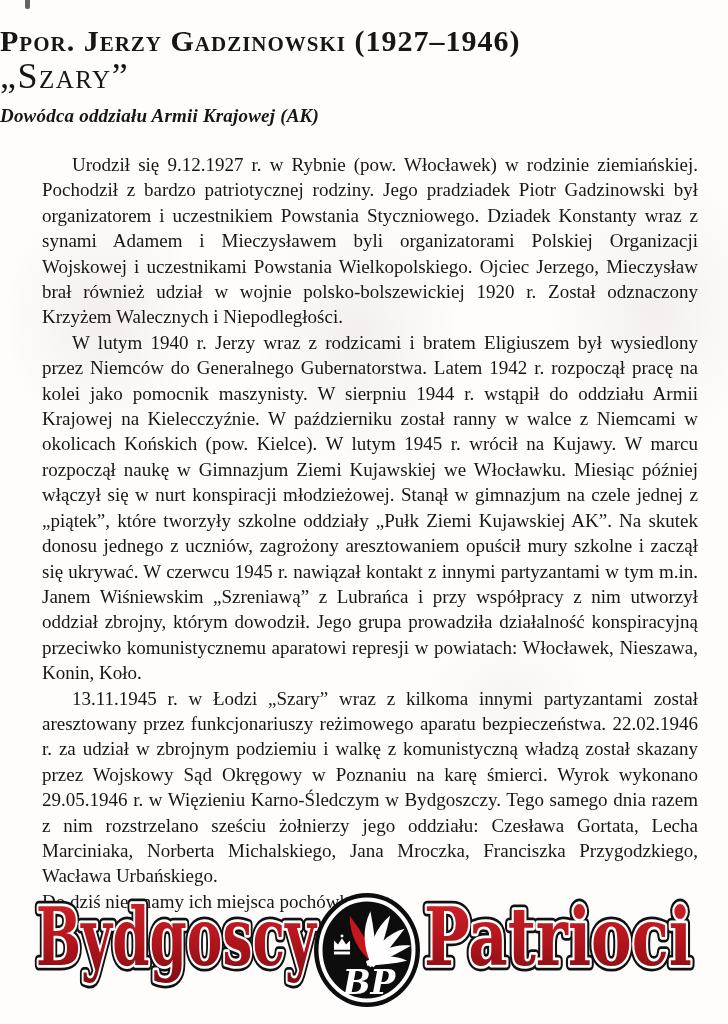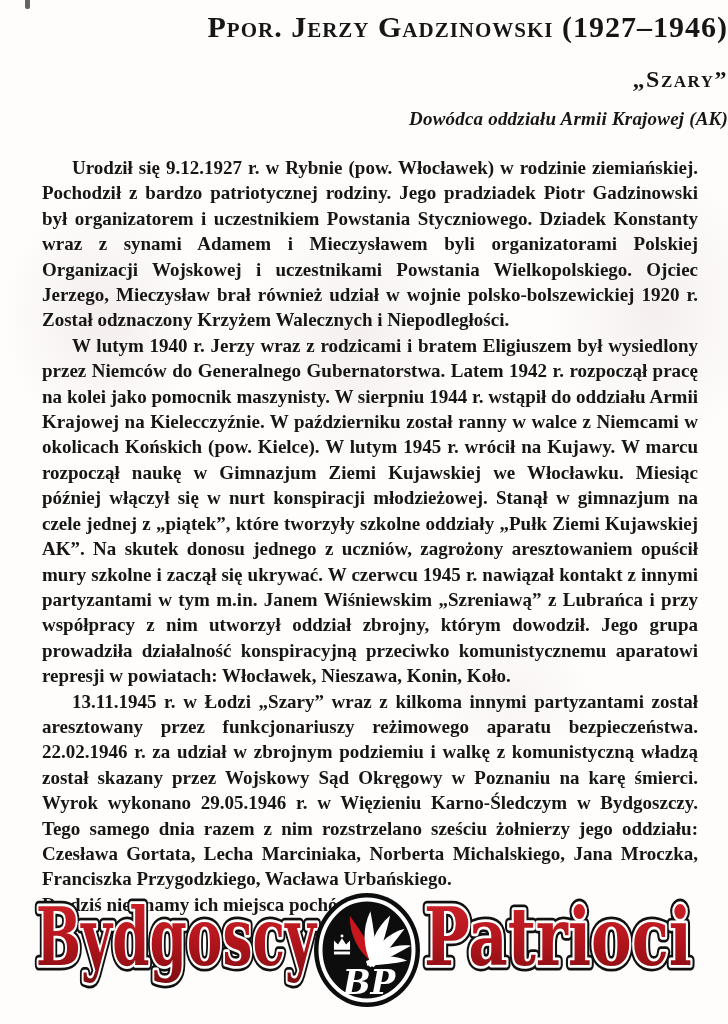--- a/index.html
+++ b/index.html
@@ -14,45 +14,44 @@
       radial-gradient(120px 90px at 70% 68%, rgba(220,200,202,.18), rgba(220,200,202,0) 70%),
       #fefdfb;
     overflow:hidden;
     font-family:"Liberation Serif", serif;
     color:#161616;
   }
   .scan-mark{
     position:absolute;left:25px;top:0;width:5px;height:9px;
     background:#3c3c3c;border-radius:0 0 2px 2px;opacity:.8;
   }
-  .header{ text-align:right; padding-top:10px; }
+  .header{ text-align:left; padding-top:24px; }
   .title-line1{
     font-size:30px;font-weight:bold;
     font-variant-caps:small-caps;
     letter-spacing:1px;
     line-height:34px;
   }
   .title-line2{
-    font-size:24px;font-weight:bold;
+    font-size:36px;font-weight:normal;
     font-variant-caps:small-caps;
     letter-spacing:1.5px;
     line-height:32px;
-    margin-top:19px;
+    margin-top:2px;
   }
   .subtitle{
     font-size:19px;font-style:italic;font-weight:600;
     margin-top:13px;
     letter-spacing:.2px;
   }
   .article{
     margin:25px 30px 0 42px;
     font-size:19px;
     line-height:25.4px;
     text-align:justify;
-    font-weight:bold;
   }
   .article p{ margin:0; }
   .article p.indent{ text-indent:30px; }
   .footer-logo{
     position:absolute;
     left:0;right:0;
     top:891px;
   }
   .footer-logo svg{ display:block;margin:0 auto; }
   .logo-word{

